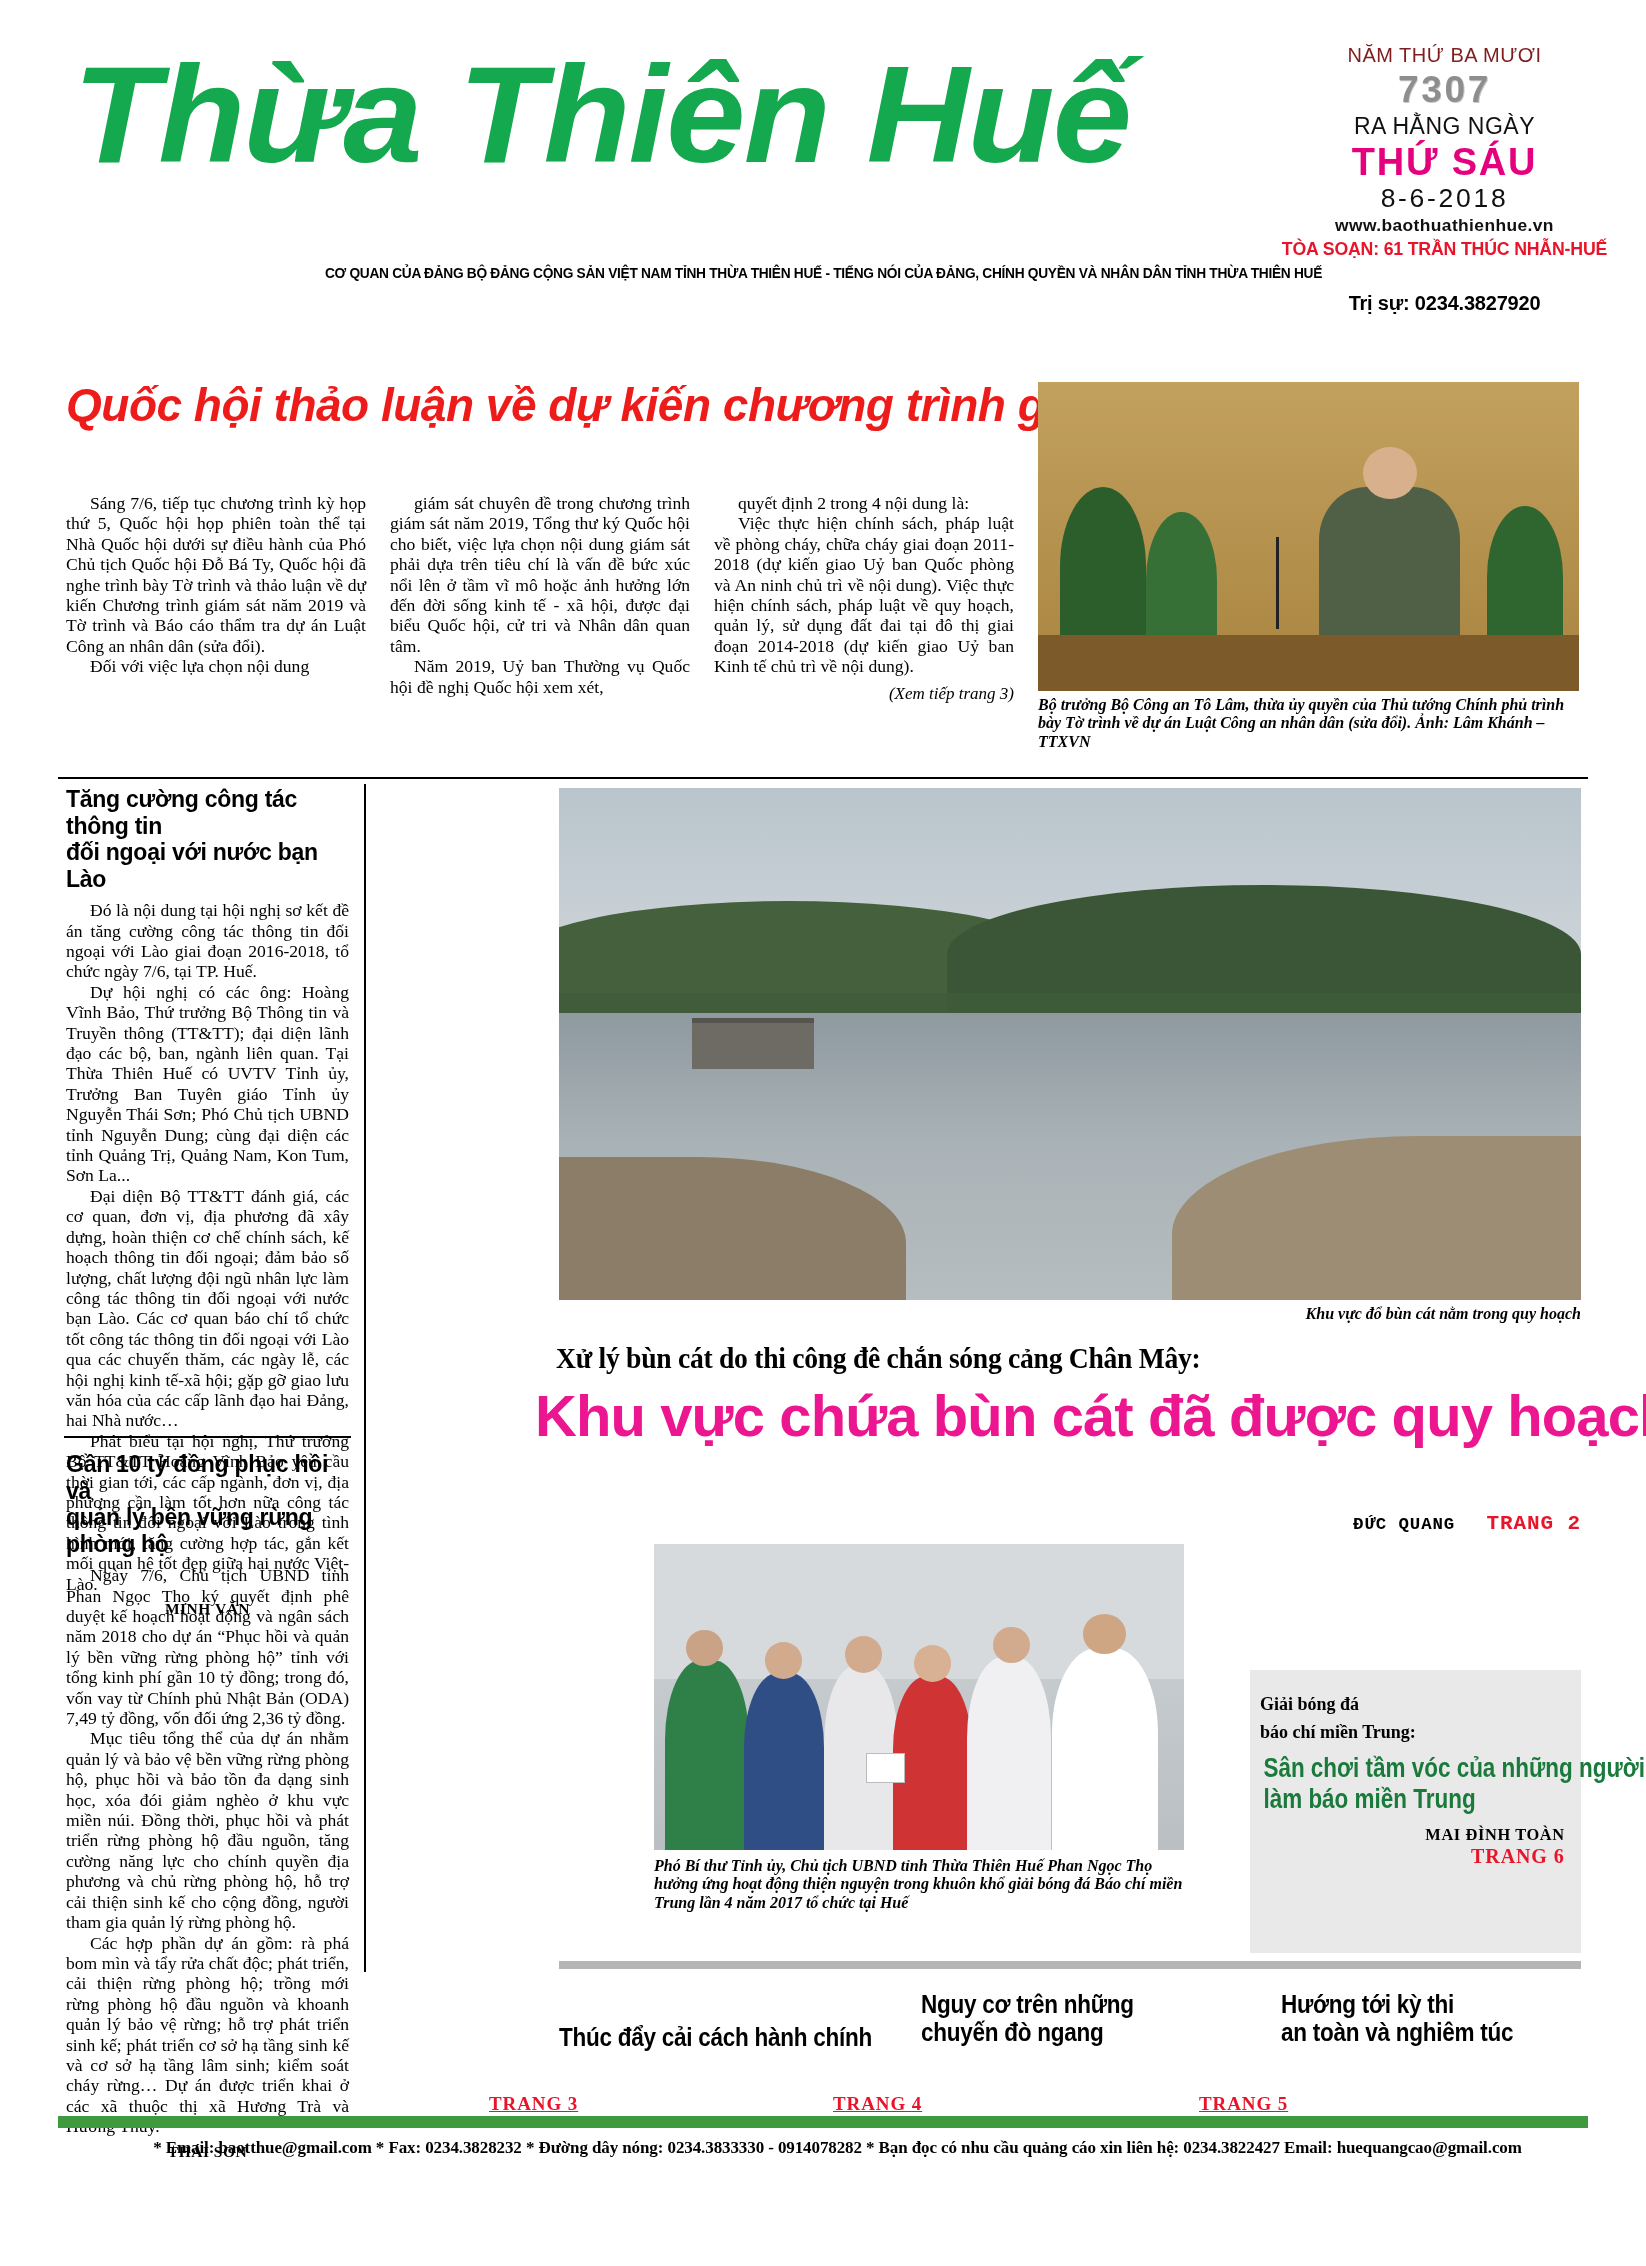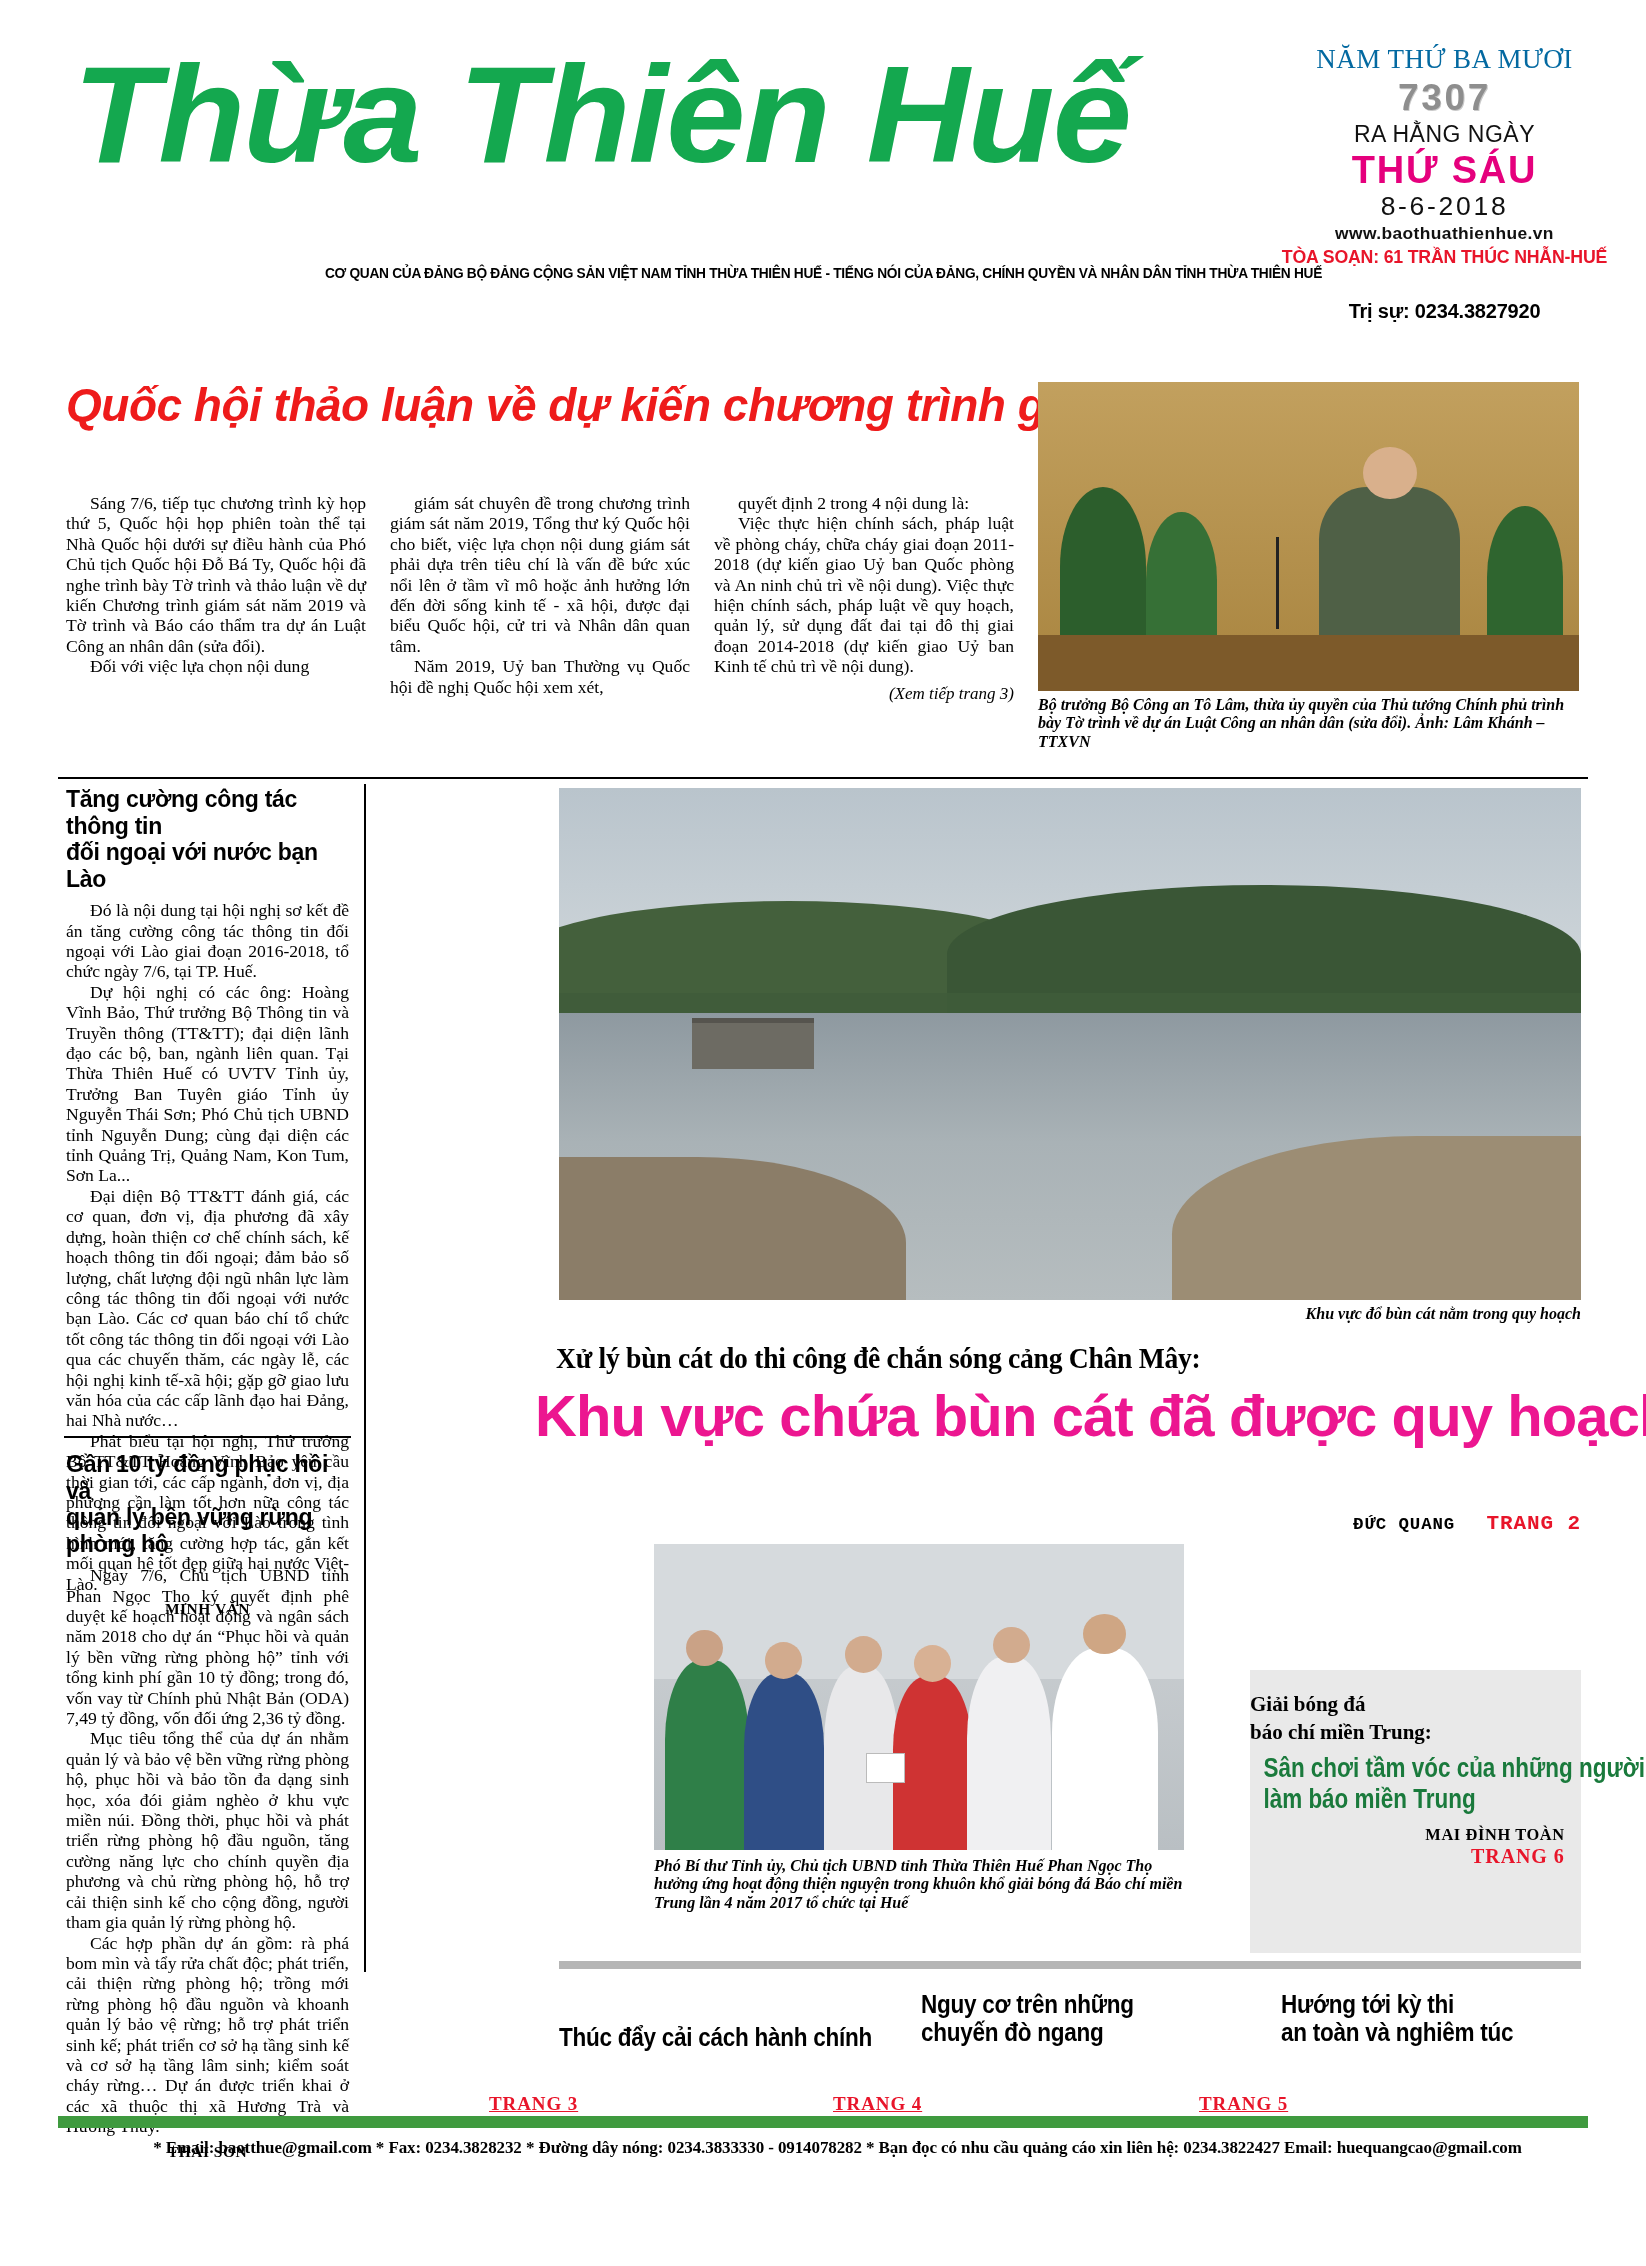--- a/index.html
+++ b/index.html
@@ -12,21 +12,21 @@
   .logo-wrap{position:absolute;left:73px;top:46px;width:1133px;}
   .logo-text{
     font-family:"Liberation Sans",sans-serif;
     font-weight:bold;font-style:italic;
     font-size:137px;line-height:1;
     color:#14a84f;letter-spacing:-1.8px;
     white-space:nowrap;
     transform:scaleX(1.04);transform-origin:left center;
   }
   .masthead-right{position:absolute;right:20px;top:44px;width:365px;text-align:center;}
-  .mr-line1{font-family:Liberation Serif, serif;font-size:27px;font-weight:500;letter-spacing:0.5px;color:#0369a1;}
+  .mr-line1{font-family:Liberation Sans, sans-serif;font-size:20px;font-weight:500;letter-spacing:0.5px;color:#7f1d1d;}
   .mr-issue{font-family:"Liberation Sans",sans-serif;font-size:37px;font-weight:bold;color:#8e8e8e;letter-spacing:2.7px;margin:1.8px 0 1.8px;text-shadow:0.9px 0.9px 0 #c9c9c9;}
   .mr-line2{font-family:"Liberation Sans",sans-serif;font-size:23px;font-weight:500;letter-spacing:0.5px;color:#111;margin-bottom:3.7px;}
   .mr-day{font-family:"Liberation Sans",sans-serif;font-size:38px;font-weight:bold;color:#e5007d;letter-spacing:1.8px;line-height:1.05;}
   .mr-date{font-family:"Liberation Sans",sans-serif;font-size:26.5px;letter-spacing:2.7px;color:#111;line-height:1.15;}
   .mr-web{font-family:"Liberation Sans",sans-serif;font-size:17.4px;font-weight:bold;letter-spacing:0.4px;color:#111;margin-top:0.9px;}
   .mr-office{font-family:"Liberation Sans",sans-serif;font-size:18.3px;font-weight:bold;color:#e8152a;letter-spacing:-0.2px;margin-top:2.7px;transform:scaleX(.97);}
   .mr-tel{font-family:Liberation Sans, sans-serif;font-size:20px;font-weight:bold;color:#000000;letter-spacing:-0.2px;margin-top:32px;}
 
   .tagline{position:absolute;left:0;right:0;top:265px;text-align:center;
     font-family:"Liberation Sans",sans-serif;font-weight:bold;font-size:14px;
@@ -74,21 +74,21 @@
   .story2-credit{position:absolute;right:66px;top:1512px;
     font-family:Liberation Mono, monospace;font-size:17.4px;font-weight:bold;letter-spacing:0.9px;}
   .story2-credit .trang{color:#e8152a;font-size:21px;margin-left:20px;letter-spacing:0.9px;}
 
   
   .sportphoto{position:absolute;left:654px;top:1544px;width:530px;height:306px;overflow:hidden;}
   .sportcap{position:absolute;left:654px;top:1857px;width:530px;}
 
   
   .sportbox{position:absolute;left:1250px;top:1670px;width:331px;height:283px;background:#e9e9e9;}
-  .sb-k{font-family:"Liberation Serif",serif;font-weight:bold;font-size:21px;line-height:28px;padding:20px 0 0 0;}
+  .sb-k{font-family:"Liberation Serif",serif;font-weight:bold;font-size:18px;line-height:28px;padding:20px 0 0 10px;}
   .sb-green{font-family:"Liberation Sans",sans-serif;font-weight:bold;font-size:27.4px;line-height:31px;
     color:#1a7a3c;padding:5.5px 0 0 16.4px;transform:scaleX(.82);transform-origin:left top;white-space:nowrap;}
   .sb-by{font-family:"Liberation Serif",serif;font-weight:bold;font-size:16.4px;text-align:right;padding-right:16.4px;margin-top:11px;letter-spacing:0.6px;}
   .sb-tr{font-family:"Liberation Serif",serif;font-weight:bold;font-size:20px;color:#e8152a;text-align:right;padding-right:16.4px;letter-spacing:0.9px;}
 
   
   .teasers{position:absolute;left:559px;top:1974px;width:1022px;height:119px;}
   .teaser{position:absolute;font-family:"Liberation Sans",sans-serif;font-weight:bold;
     font-size:25.6px;line-height:28px;letter-spacing:-0.3px;transform:scaleX(.88);transform-origin:left top;}
   .teaser-trang{position:absolute;font-family:"Liberation Serif",serif;font-weight:bold;

